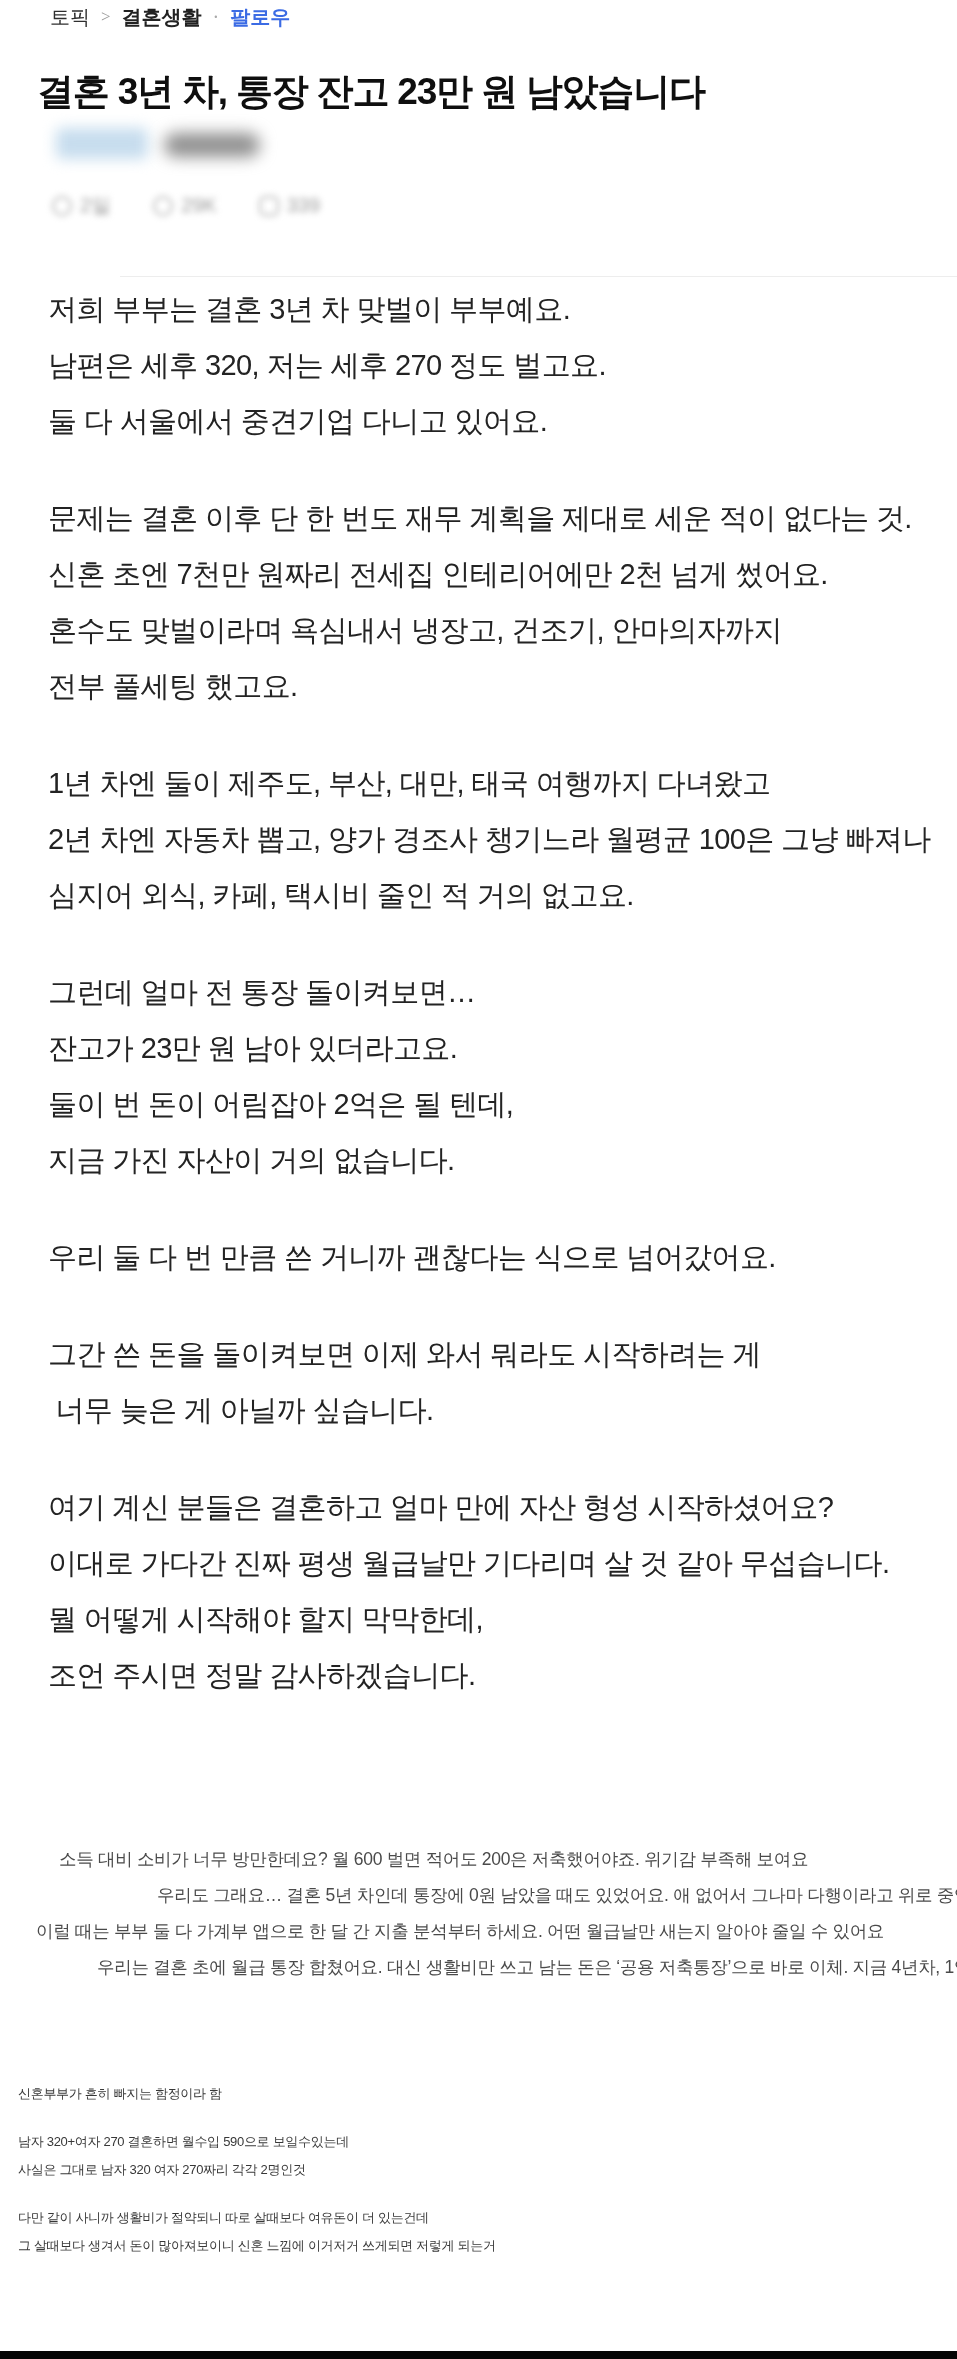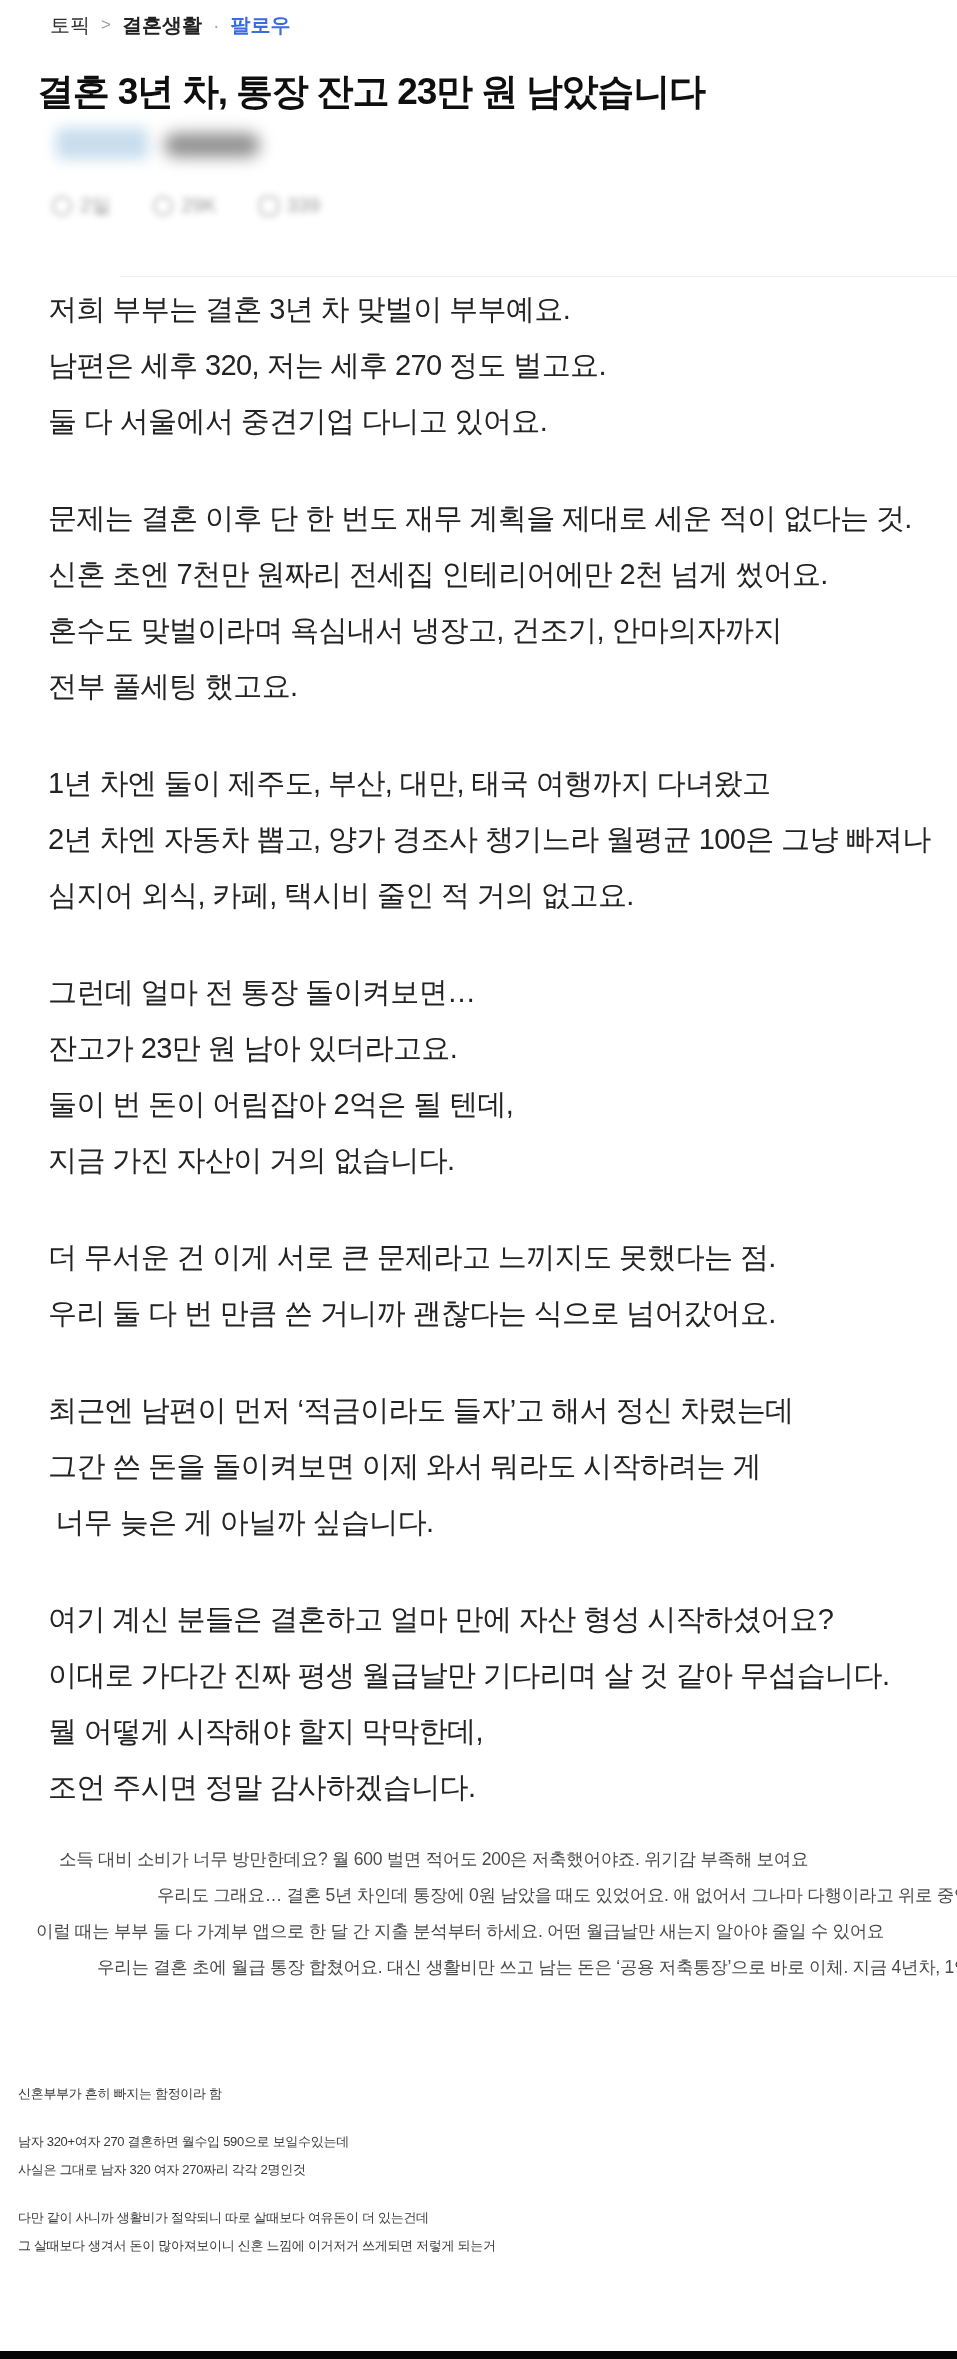--- a/index.html
+++ b/index.html
@@ -1,21 +1,21 @@
 <!DOCTYPE html>
 <html><head>
 <meta charset="utf-8">
 <style>
   html,body{margin:0;padding:0;background:#fff;}
   .page{position:relative;width:957px;height:2359px;background:#ffffff;overflow:hidden;
         font-family:"Liberation Sans","DejaVu Sans",sans-serif;}
 
   
-  .breadcrumb{position:absolute;top:12px;left:50px;display:flex;align-items:center;gap:11px;
-              font-size:20px;color:#2e2e2e;}
+  .breadcrumb{position:absolute;top:4px;left:50px;display:flex;align-items:center;gap:11px;
+              font-size:20px;color:#2e2e2e;font-family:Liberation Serif, serif;}
   .crumb-topic{color:#2e2e2e;}
   .crumb-sep{color:#9a9a9a;font-size:17px;transform:translateY(-1px);}
   .crumb-cat{font-weight:700;color:#222;}
   .crumb-dot{color:#aaa;}
   .crumb-follow{font-weight:700;}
 
   
   .post-title{position:absolute;top:42px;left:37px;width:900px;font-size:37px;font-weight:800;
               color:#0f0f0f;letter-spacing:-1.2px;white-space:nowrap;}
 
@@ -109,25 +109,23 @@
       <span class="line">2년 차엔 자동차 뽑고, 양가 경조사 챙기느라 월평균 100은 그냥 빠져나</span>
       <span class="line">심지어 외식, 카페, 택시비 줄인 적 거의 없고요.</span>
     </p>
     <p class="para">
       <span class="line">그런데 얼마 전 통장 돌이켜보면…</span>
       <span class="line">잔고가 23만 원 남아 있더라고요.</span>
       <span class="line">둘이 번 돈이 어림잡아 2억은 될 텐데,</span>
       <span class="line">지금 가진 자산이 거의 없습니다.</span>
     </p>
     <p class="para">
-      <span class="line">더 무서운 건 이게 서로 큰 문제라고 느끼지도 못했다는 점.</span>
       <span class="line">우리 둘 다 번 만큼 쓴 거니까 괜찮다는 식으로 넘어갔어요.</span>
     </p>
     <p class="para">
-      <span class="line">최근엔 남편이 먼저 ‘적금이라도 들자’고 해서 정신 차렸는데</span>
       <span class="line">그간 쓴 돈을 돌이켜보면 이제 와서 뭐라도 시작하려는 게</span>
       <span class="line"> 너무 늦은 게 아닐까 싶습니다.</span>
     </p>
     <p class="para">
       <span class="line">여기 계신 분들은 결혼하고 얼마 만에 자산 형성 시작하셨어요?</span>
       <span class="line">이대로 가다간 진짜 평생 월급날만 기다리며 살 것 같아 무섭습니다.</span>
       <span class="line">뭘 어떻게 시작해야 할지 막막한데,</span>
       <span class="line">조언 주시면 정말 감사하겠습니다.</span>
     </p>
   </div>

